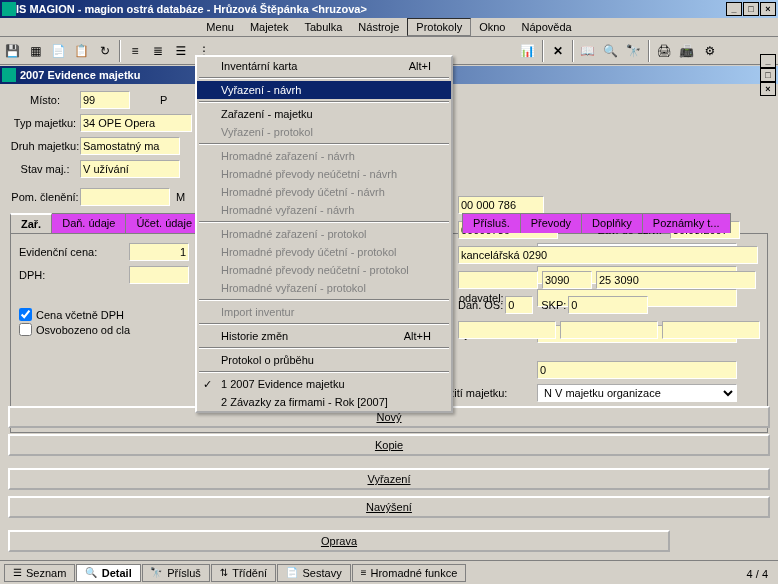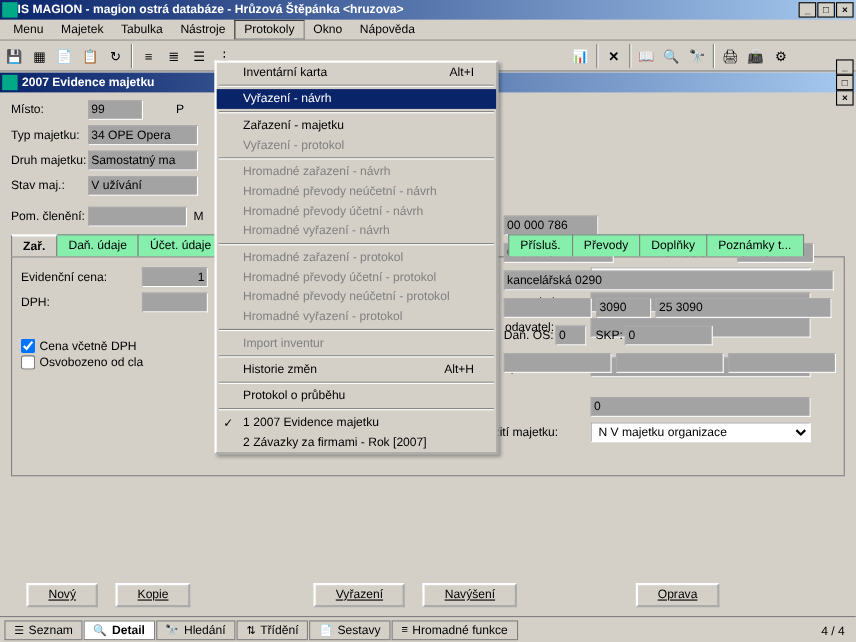--- a/index.html
+++ b/index.html
@@ -3,43 +3,43 @@
 <meta charset="utf-8">
 <style>
 * { box-sizing: border-box; margin: 0; padding: 0; font-family: Tahoma, Arial, sans-serif; font-size: 11px; }
 body { background: #d4d0c8; width: 778px; height: 584px; overflow: hidden; position: relative; }
 
 .titlebar { background: linear-gradient(to right, #0a246a, #a6caf0); color: #fff; height: 18px; display: flex; align-items: center; padding: 0 2px; font-weight: bold; }
 .titlebar .title { flex: 1; padding-left: 0; }
 .titlebar .wbtns { display: flex; gap: 1px; }
 .wbtn { width: 16px; height: 14px; background: #d4d0c8; border: 1px solid #000; font-size: 9px; display: flex; align-items: center; justify-content: center; cursor: pointer; color: #000; font-family: Arial; }
 
-.menubar { background: #d4d0c8; height: 19px; display: flex; align-items: center; padding: 0 4px; border-bottom: 1px solid #808080; }
+.menubar { background: #d4d0c8; height: 19px; display: flex; align-items: center; padding: 0 4px; border-bottom: 1px solid #808080; justify-content: center; }
 .menubar .mi { padding: 2px 8px; cursor: pointer; }
 
 .toolbar { background: #d4d0c8; height: 28px; display: flex; align-items: center; padding: 2px; border-bottom: 1px solid #808080; gap: 1px; }
 .tbtn { width: 22px; height: 22px; border: 1px solid #d4d0c8; display: flex; align-items: center; justify-content: center; cursor: pointer; font-size: 12px; }
 .tsep { width: 6px; height: 22px; border-left: 1px solid #808080; border-right: 1px solid #fff; margin: 0 2px; width: 2px; }
 
 .child-title { background: linear-gradient(to right, #0a246a, #a6caf0); color: #fff; height: 18px; display: flex; align-items: center; padding: 0 2px; font-weight: bold; margin-top: 1px; }
 .child-title .ct { flex: 1; padding-left: 4px; }
 
 .form-area { padding: 6px 10px; position: relative; }
 .row { display: flex; align-items: center; margin-bottom: 3px; height: 20px; }
-.lbl { width: 70px; }
+.lbl { width: 70px; text-align: center; }
 .lbl2 { width: 110px; }
-input[type=text], select { border: 1px inset #fff; background: #a3a3a3; height: 18px; padding: 0 2px; font-size: 11px; }
+input[type=text], select { border: 1px inset #fff; background: #fef9c3; height: 18px; padding: 0 2px; font-size: 11px; }
 select { background: #fff; }
 
 .tabs { display: flex; margin-top: 10px; }
-.tab { border: 1px solid #808080; border-bottom: none; padding: 3px 10px; background: #86efac; margin-right: -1px; cursor: pointer; position: relative; }
+.tab { border: 1px solid #808080; border-bottom: none; padding: 3px 10px; background: #d946ef; margin-right: -1px; cursor: pointer; position: relative; }
 .tab.active { background: #d4d0c8; border-top: 2px solid #fff; z-index: 2; }
 .tab-body { border: 1px solid #808080; padding: 8px; background: #d4d0c8; min-height: 200px; }
 
-.bottom-btns { display: flex; padding: 4px 24px; gap: 16px; }
+.bottom-btns { display: flex; padding: 4px 8px; gap: 6px; flex-direction: column; }
 .btn { border: 2px outset #fff; background: #d4d0c8; padding: 3px 18px; cursor: pointer; text-decoration: underline; text-decoration-style: solid; }
 
 .bottom-tabs { display: flex; border-top: 1px solid #808080; padding: 2px 4px; align-items: center; }
 .btab { border: 1px solid #808080; padding: 2px 8px; background: #d4d0c8; margin-right: 1px; cursor: pointer; display: flex; align-items: center; gap: 4px; }
 .btab.active { background: #fff; font-weight: bold; }
 .btab .ico { font-size: 10px; }
 
 .dropdown { position: absolute; top: 55px; left: 195px; width: 258px; background: #d4d0c8; border: 2px outset #fff; box-shadow: 2px 2px 3px rgba(0,0,0,.3); z-index: 100; }
 .dd-item { padding: 3px 20px 3px 24px; cursor: pointer; display: flex; justify-content: space-between; }
 .dd-item.selected { background: #0a246a; color: #fff; }
@@ -114,21 +114,21 @@
 </div>
 
 <div class="form-area">
   <div class="row">
     <span class="lbl">Místo:</span>
     <input type="text" style="width: 50px;" value="99">
     <span style="margin-left:30px">P</span>
   </div>
   <div class="row">
     <span class="lbl">Typ majetku:</span>
-    <input type="text" style="width: 100px;" value="34 OPE Opera">
+    <input type="text" style="width: 112px;" value="34 OPE Opera">
   </div>
   <div class="row">
     <span class="lbl">Druh majetku:</span>
     <input type="text" style="width: 100px;" value="Samostatný ma">
   </div>
   <div class="row">
     <span class="lbl">Stav maj.:</span>
     <input type="text" style="width: 100px;" value="V užívání">
   </div>
   <div class="row" style="margin-top:8px">
@@ -244,21 +244,21 @@
   <div class="btab">
       <span class="ico">☰</span>
       <span>Seznam</span>
     </div>
   <div class="btab active">
       <span class="ico">🔍</span>
       <span>Detail</span>
     </div>
   <div class="btab">
       <span class="ico">🔭</span>
-      <span>Hledání</span>
+      <span>Přísluš</span>
     </div>
   <div class="btab">
       <span class="ico">⇅</span>
       <span>Třídění</span>
     </div>
   <div class="btab">
       <span class="ico">📄</span>
       <span>Sestavy</span>
     </div>
   <div class="btab">

